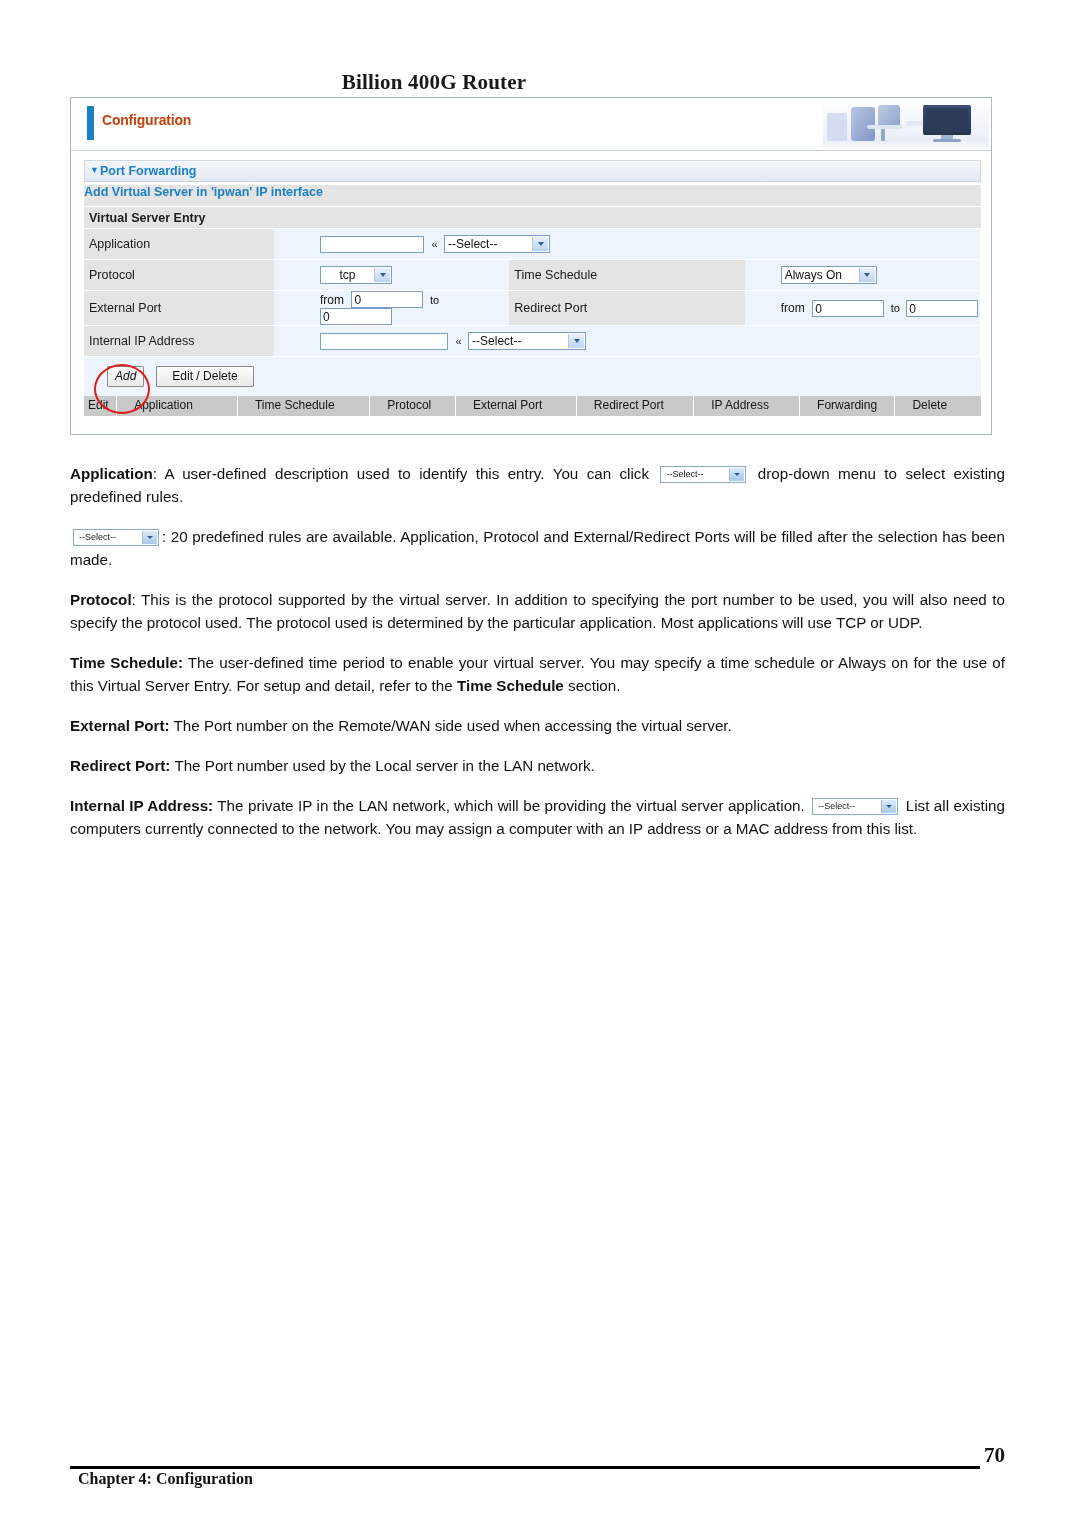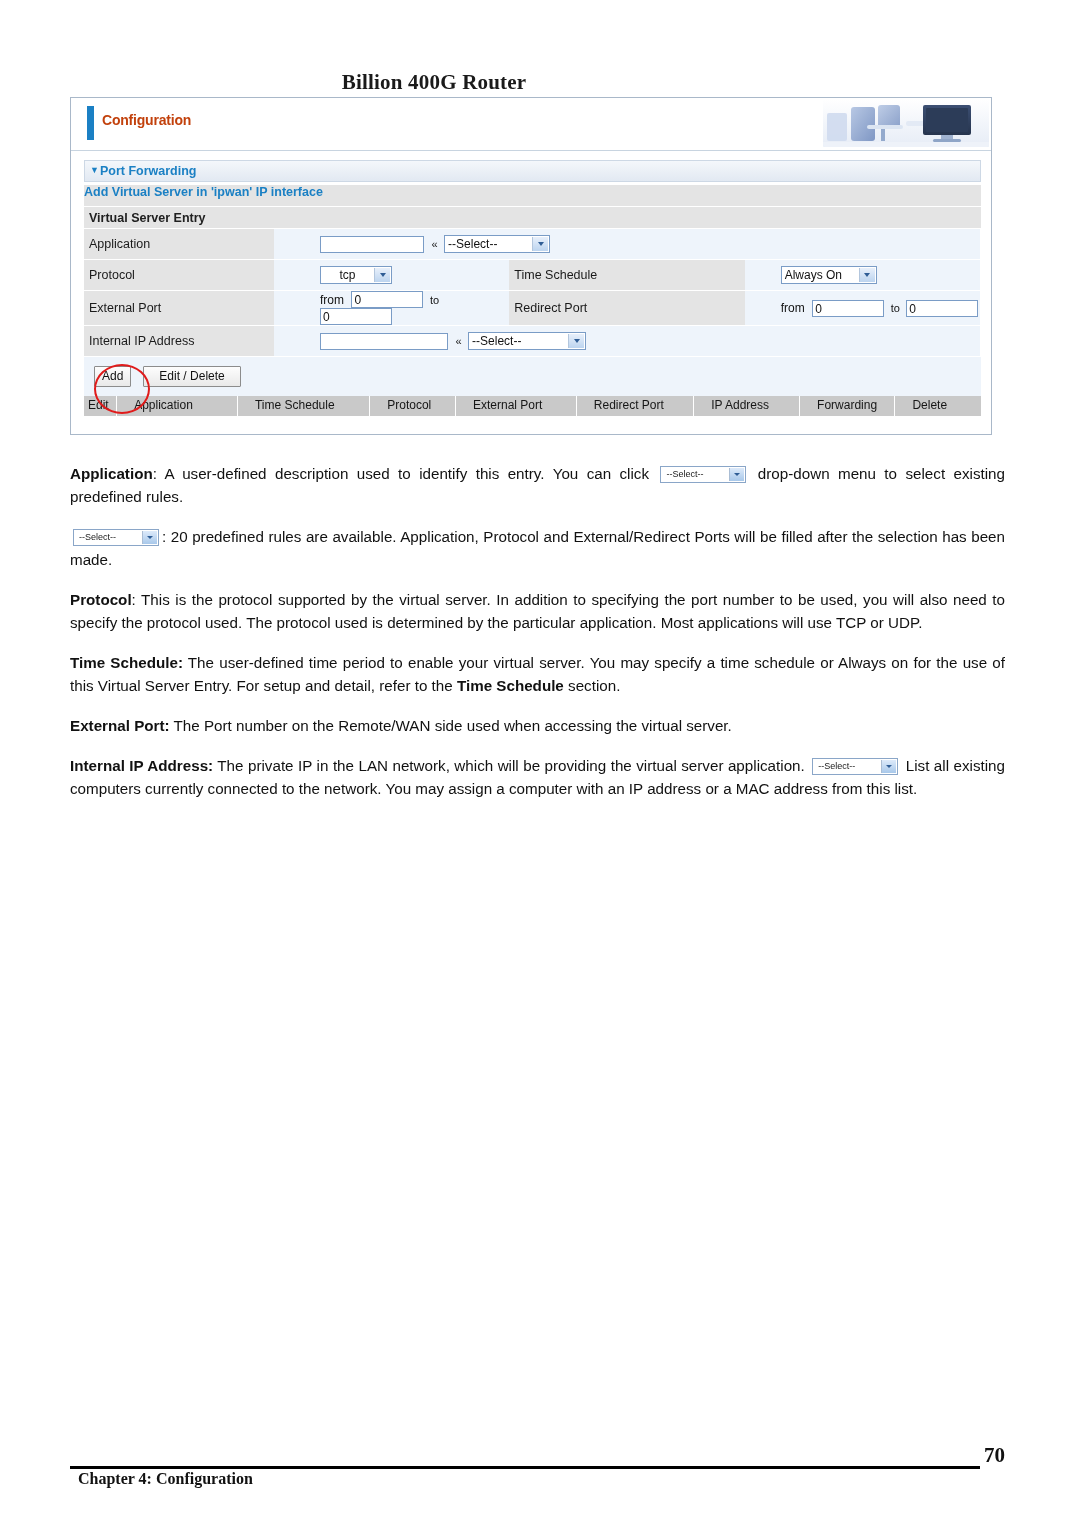--- a/index.html
+++ b/index.html
@@ -231,21 +231,21 @@
     border-radius: 1px;
     font-size: 12px;
     font-family: "Liberation Sans", sans-serif;
     color: #111;
     height: 21px;
     line-height: 19px;
     padding: 0 7px;
     box-sizing: border-box;
     cursor: pointer;
   }
-  .btn-add { margin-left: 5px; }
+  .btn-add { margin-left: 18px; font-style: italic; }
   .btn-ed  { margin-left: 12px; padding: 0 15px; }
 
   
   .red-oval {
     position: absolute;
     left: 94px;
     top: 364px;
     width: 52px;
     height: 46px;
     border: 2.5px solid #e01b1b;
@@ -499,20 +499,21 @@
   <p><span class="sel-inline"><span>--Select--</span><span class="arrow">
           <i></i>
         </span></span><span>: 20 predefined rules are available.   Application, Protocol and External/Redirect Ports will be filled after the selection has been made.</span></p>
 
   <p><b>Protocol</b><span>: This is the protocol supported by the virtual server. In addition to specifying the port number to be used, you will also need to specify the protocol used. The protocol used is determined by the particular application. Most applications will use TCP or UDP.</span></p>
 
   <p><b>Time Schedule:</b><span> The user-defined time period to enable your virtual server. You may specify a time schedule or Always on for the use of this Virtual Server Entry. For setup and detail, refer to the </span><b>Time Schedule</b><span> section.</span></p>
 
   <p><b>External Port:</b><span> The Port number on the Remote/WAN side used when accessing the virtual server.</span></p>
 
+  <p><b>Redirect Port:</b><span> The Port number used by the Local server in the LAN network.</span></p>
 
   <p><b>Internal IP Address:</b><span> The private IP in the LAN network, which will be providing the virtual server application.</span>
     <span class="sel-inline"><span>--Select--</span><span class="arrow">
           <i></i>
         </span></span>
     <span>List all existing computers currently connected to the network. You may assign a computer with an IP address or a MAC address from this list.</span>
   </p>
 </div>
 
 <div class="footer-rule"></div>

